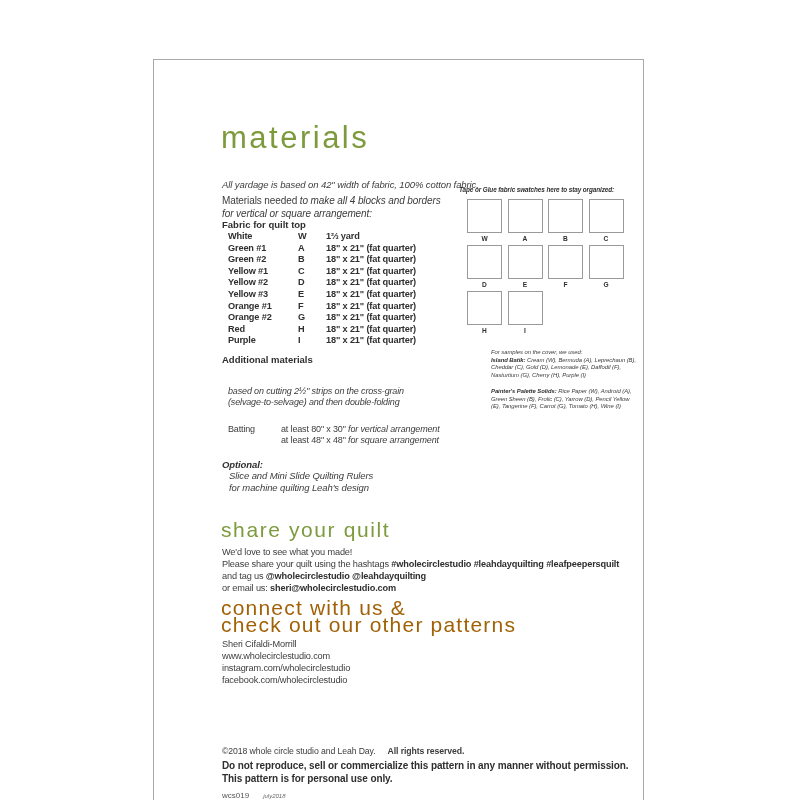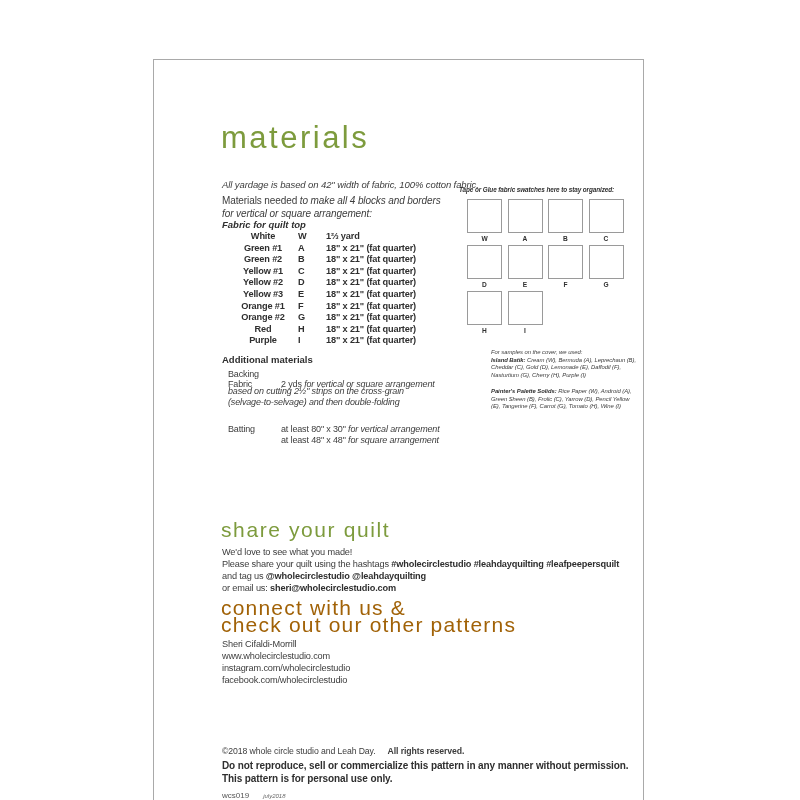--- a/index.html
+++ b/index.html
@@ -13,24 +13,24 @@
     background:#ffffff;border:1px solid #a9a9a9;box-sizing:border-box;margin-top:40px;
   }
   .page *{box-sizing:border-box;}
   .abs{position:absolute;}
   .it{font-style:italic;}
   .bd{font-weight:bold;color:#2f2f2f;}
 
   .h-main{left:67px;top:60px;font-size:31px;letter-spacing:2.5px;color:#7d9b3d;}
   .intro-italic{left:68px;top:119px;font-size:9.5px;font-style:italic;letter-spacing:-0.1px;}
   .needed{left:68px;top:134px;font-size:10px;line-height:13px;letter-spacing:-0.1px;}
-  .fabric-title{left:68px;top:159px;font-size:9.5px;font-weight:bold;color:#2f2f2f;font-style:italic;}
+  .fabric-title{left:68px;top:159px;font-size:9.5px;font-weight:bold;color:#2f2f2f;}
   .fabric-table{left:74px;top:171px;font-size:9.2px;font-weight:bold;color:#2f2f2f;letter-spacing:-0.15px;}
   .ft-row{display:flex;height:11.6px;line-height:11.6px;}
-  .ft-name{width:70px;text-align:center;}
+  .ft-name{width:70px;}
   .ft-letter{width:28px;}
 
   .swatch-title{left:305px;top:126px;font-size:6.4px;font-weight:bold;font-style:italic;color:#2f2f2f;letter-spacing:-0.1px;}
   .swatch-grid{left:313px;top:139px;}
   .sw-row{display:flex;gap:5.5px;}
   .sw-cell{width:35px;}
   .sw-box{width:35px;height:34px;border:1px solid #9a9a9a;background:#fff;}
   .sw-label{height:12.2px;line-height:12.2px;text-align:center;font-size:6.6px;font-weight:bold;color:#2f2f2f;}
 
   .additional-title{left:68px;top:294px;font-size:9.5px;font-weight:bold;color:#2f2f2f;}
@@ -177,23 +177,20 @@
         </div>
       <div class="sw-cell">
           <div class="sw-box"></div>
           <div class="sw-label">I</div>
         </div>
     </div>
   </div>
 
   <div class="abs additional-title">Additional materials</div>
 
-  <div class="abs backing-line mat-line">
-    <span class="mat-label">Backing Fabric</span><span>2 yds </span><span class="it">for vertical or square arrangement</span>
-  </div>
 
   <div class="abs binding-block mat-line">
     <div class="it">based on cutting 2½" strips on the cross-grain</div>
     <div class="it">(selvage-to-selvage) and then double-folding</div>
   </div>
 
   <div class="abs batting-block mat-line">
     <span class="mat-label">Batting</span>
     <span class="batting-vals">
       <div><span>at least 80" x 30" </span><span class="it">for vertical arrangement</span></div>
@@ -204,20 +201,27 @@
   <div class="abs cover-notes">
     <div class="para">
       <span>For samples on the cover, we used:</span><br>
       <span class="bd">Island Batik:</span><span> Cream (W), Bermuda (A), Leprechaun (B), Cheddar (C), Gold (D), Lemonade (E), Daffodil (F), Nasturtium (G), Cherry (H), Purple (I)</span>
     </div>
     <div class="para">
       <span class="bd">Painter's Palette Solids:</span><span> Rice Paper (W), Android (A), Green Sheen (B), Frolic (C), Yarrow (D), Pencil Yellow (E), Tangerine (F), Carrot (G), Tomato (H), Wine (I)</span>
     </div>
   </div>
 
+  <div class="abs optional-block">
+    <div class="optional-title">Optional:</div>
+    <div class="optional-lines">
+      <div>Slice and Mini Slide Quilting Rulers</div>
+      <div>for machine quilting Leah's design</div>
+    </div>
+  </div>
 
   <div class="abs share-heading">share your quilt</div>
 
   <div class="abs share-lines">
     <div>We'd love to see what you made!</div>
     <div><span>Please share your quilt using the hashtags </span><span class="bd">#wholecirclestudio #leahdayquilting #leafpeepersquilt</span></div>
     <div><span>and tag us </span><span class="bd">@wholecirclestudio @leahdayquilting</span></div>
     <div><span>or email us: </span><span class="bd">sheri@wholecirclestudio.com</span></div>
   </div>
 

